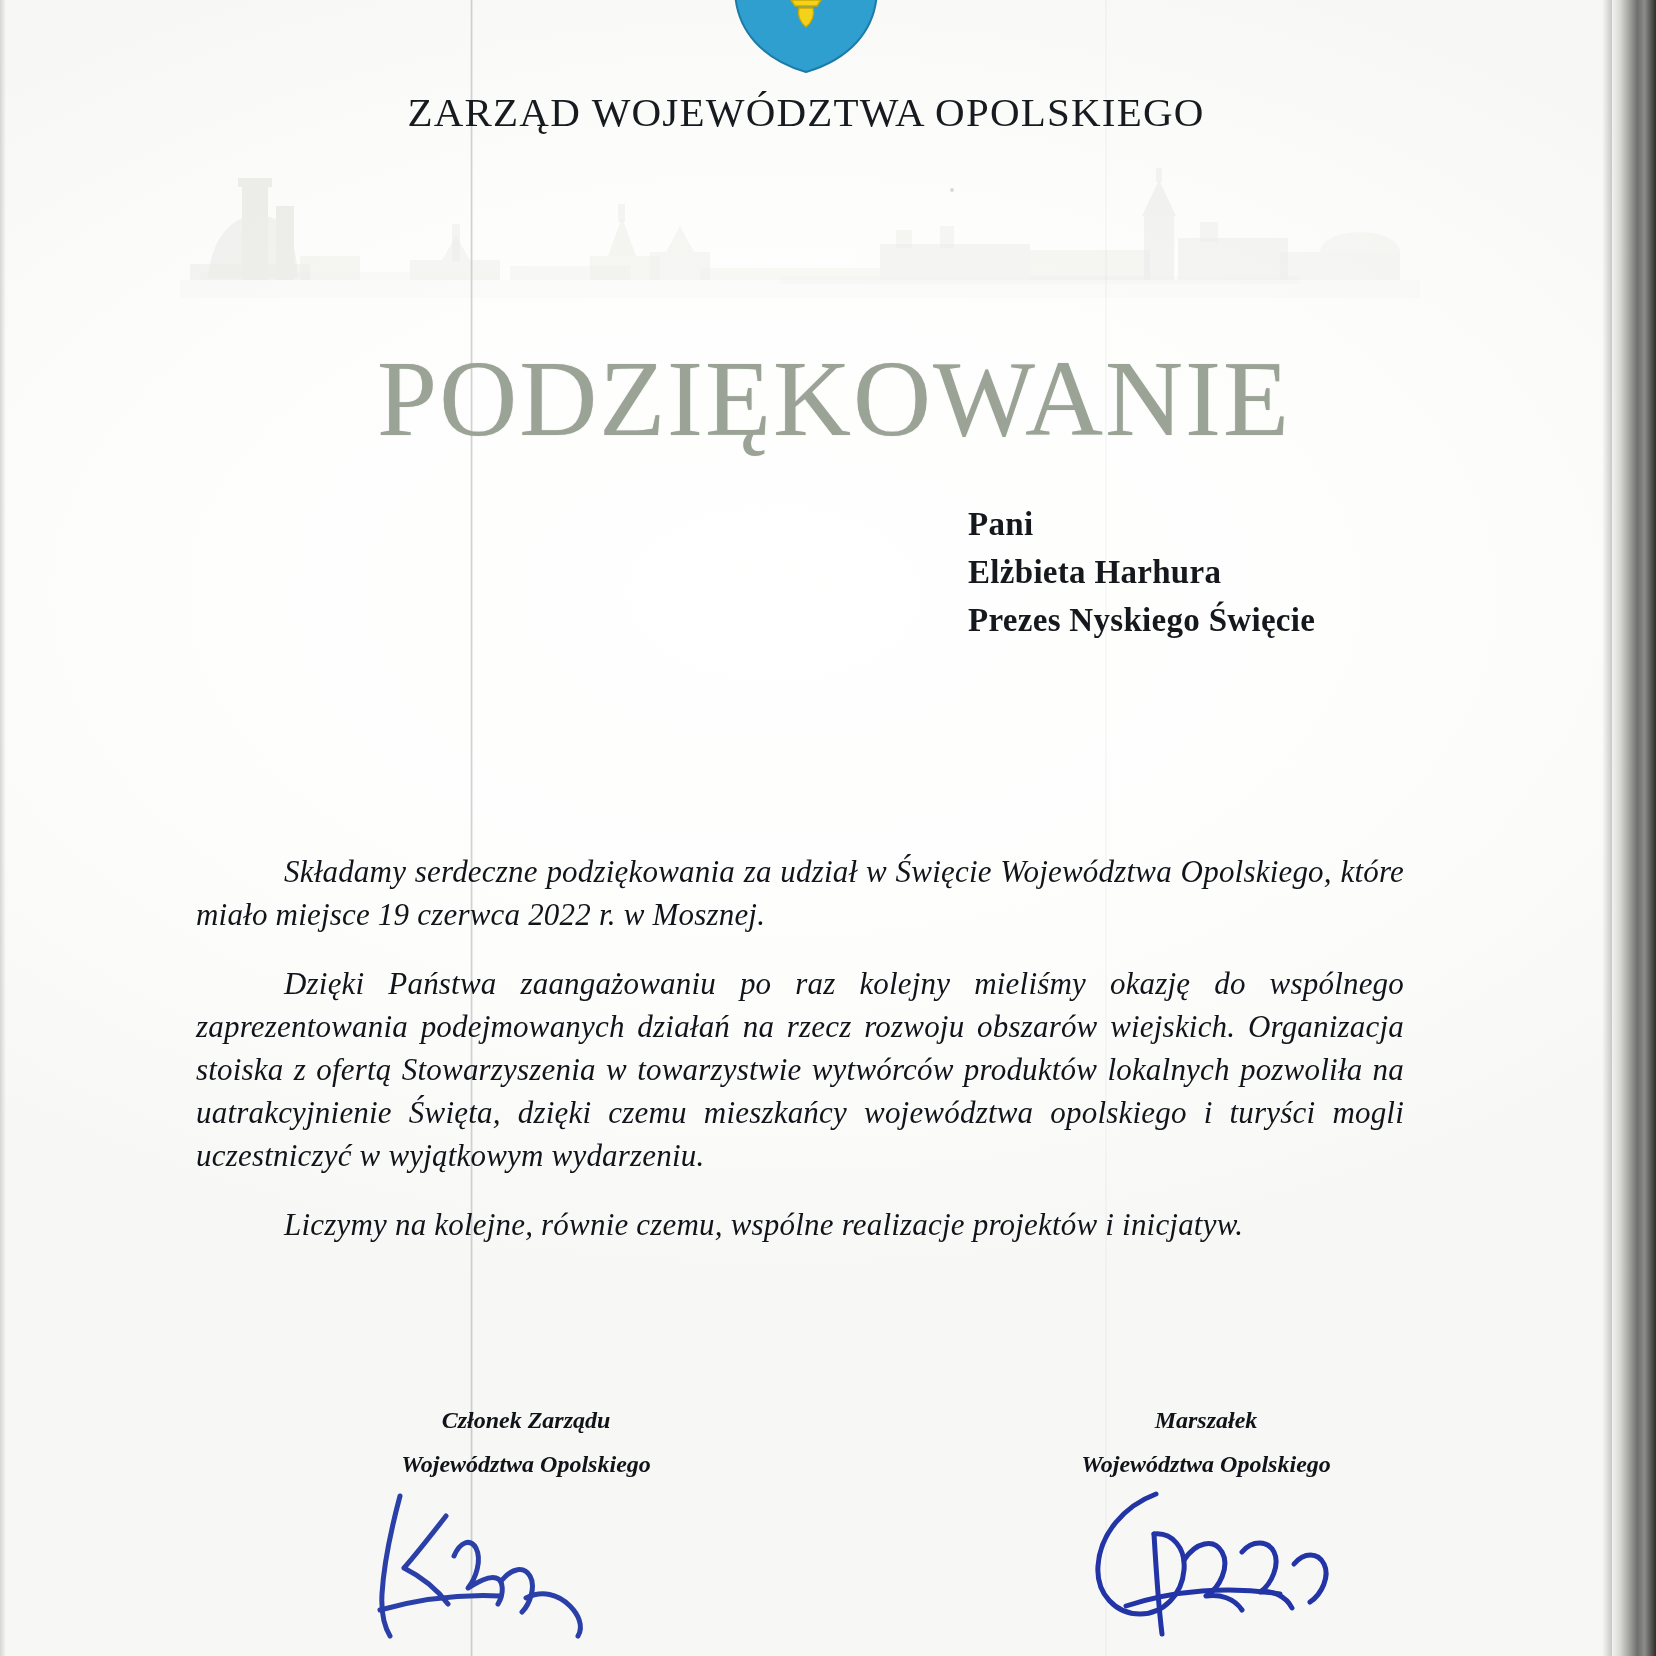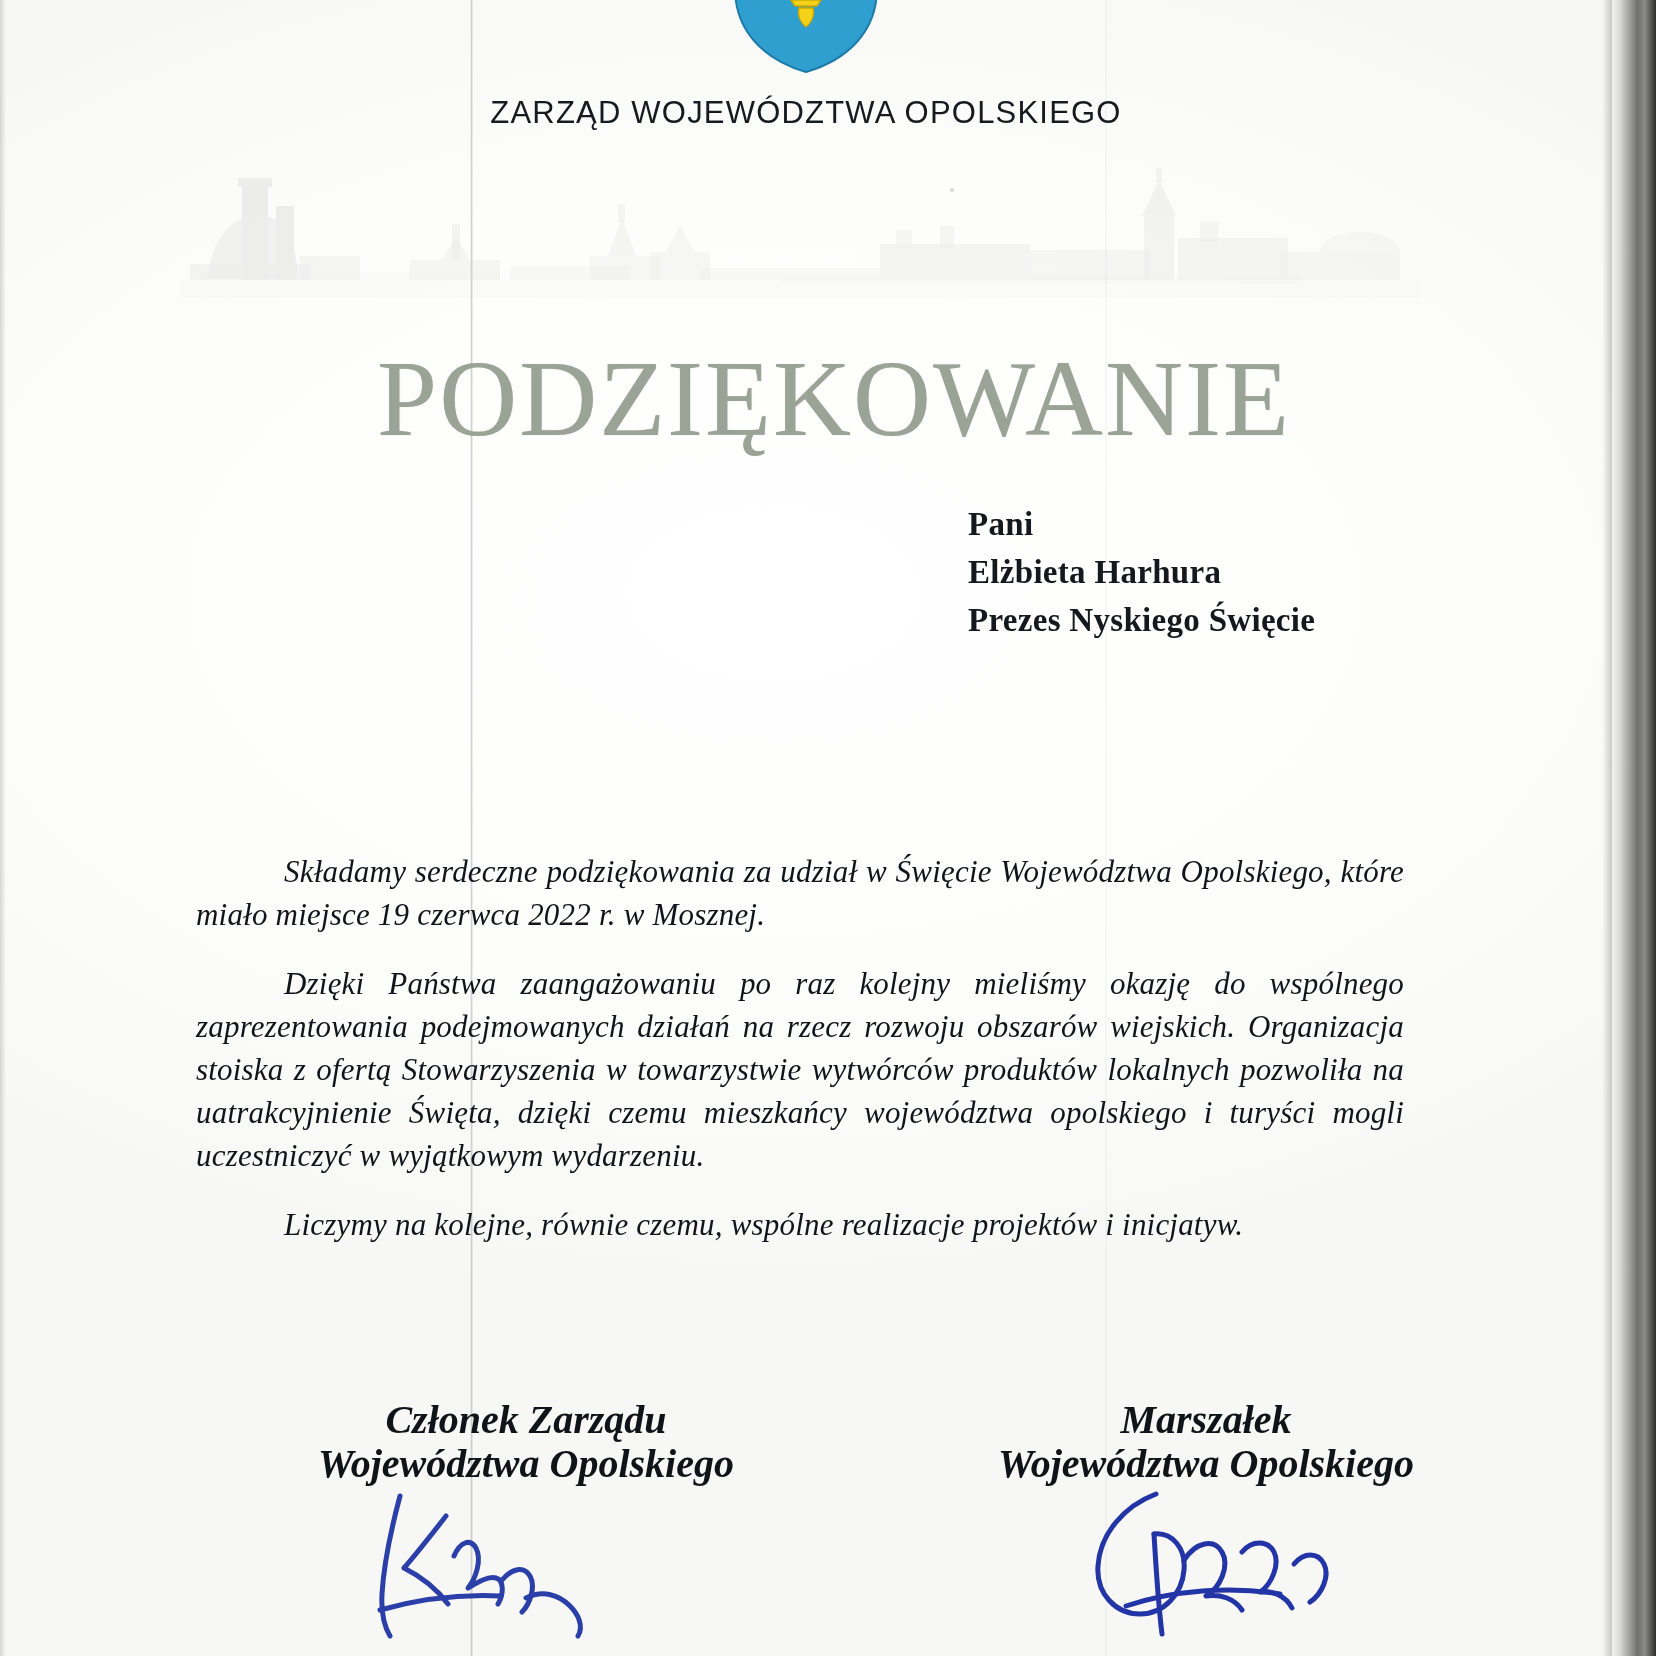--- a/index.html
+++ b/index.html
@@ -86,25 +86,24 @@
     height: 148px;
   }
 
   
   .org-header {
     position: absolute;
     top: 88px;
     left: 0;
     width: 1612px;
     text-align: center;
-    font-size: 31px;
+    font-size: 41px;
     letter-spacing: 1.2px;
     color: #171b20;
-    font-family: Liberation Sans, sans-serif;
-    margin-top: 7px;
+    font-family: Liberation Serif, serif;
   }
 
   
   .panorama {
     position: absolute;
     top: 160px;
     left: 180px;
     width: 1240px;
     height: 140px;
     opacity: .40;
@@ -171,21 +170,21 @@
     width: 1208px;
     height: 258px;
   }
   .sig-block {
     position: absolute;
     top: 0;
     width: 540px;
     text-align: center;
     font-style: italic;
     font-weight: bold;
-    font-size: 40px;
+    font-size: 24px;
     line-height: 44px;
     color: #101318;
     font-family: "Liberation Serif", "DejaVu Serif", serif;
   }
   .sig-left  { left: 60px; }
   .sig-right { left: 740px; }
   .sig-ink {
     position: absolute;
     left: 50%;
     transform: translateX(-50%);

